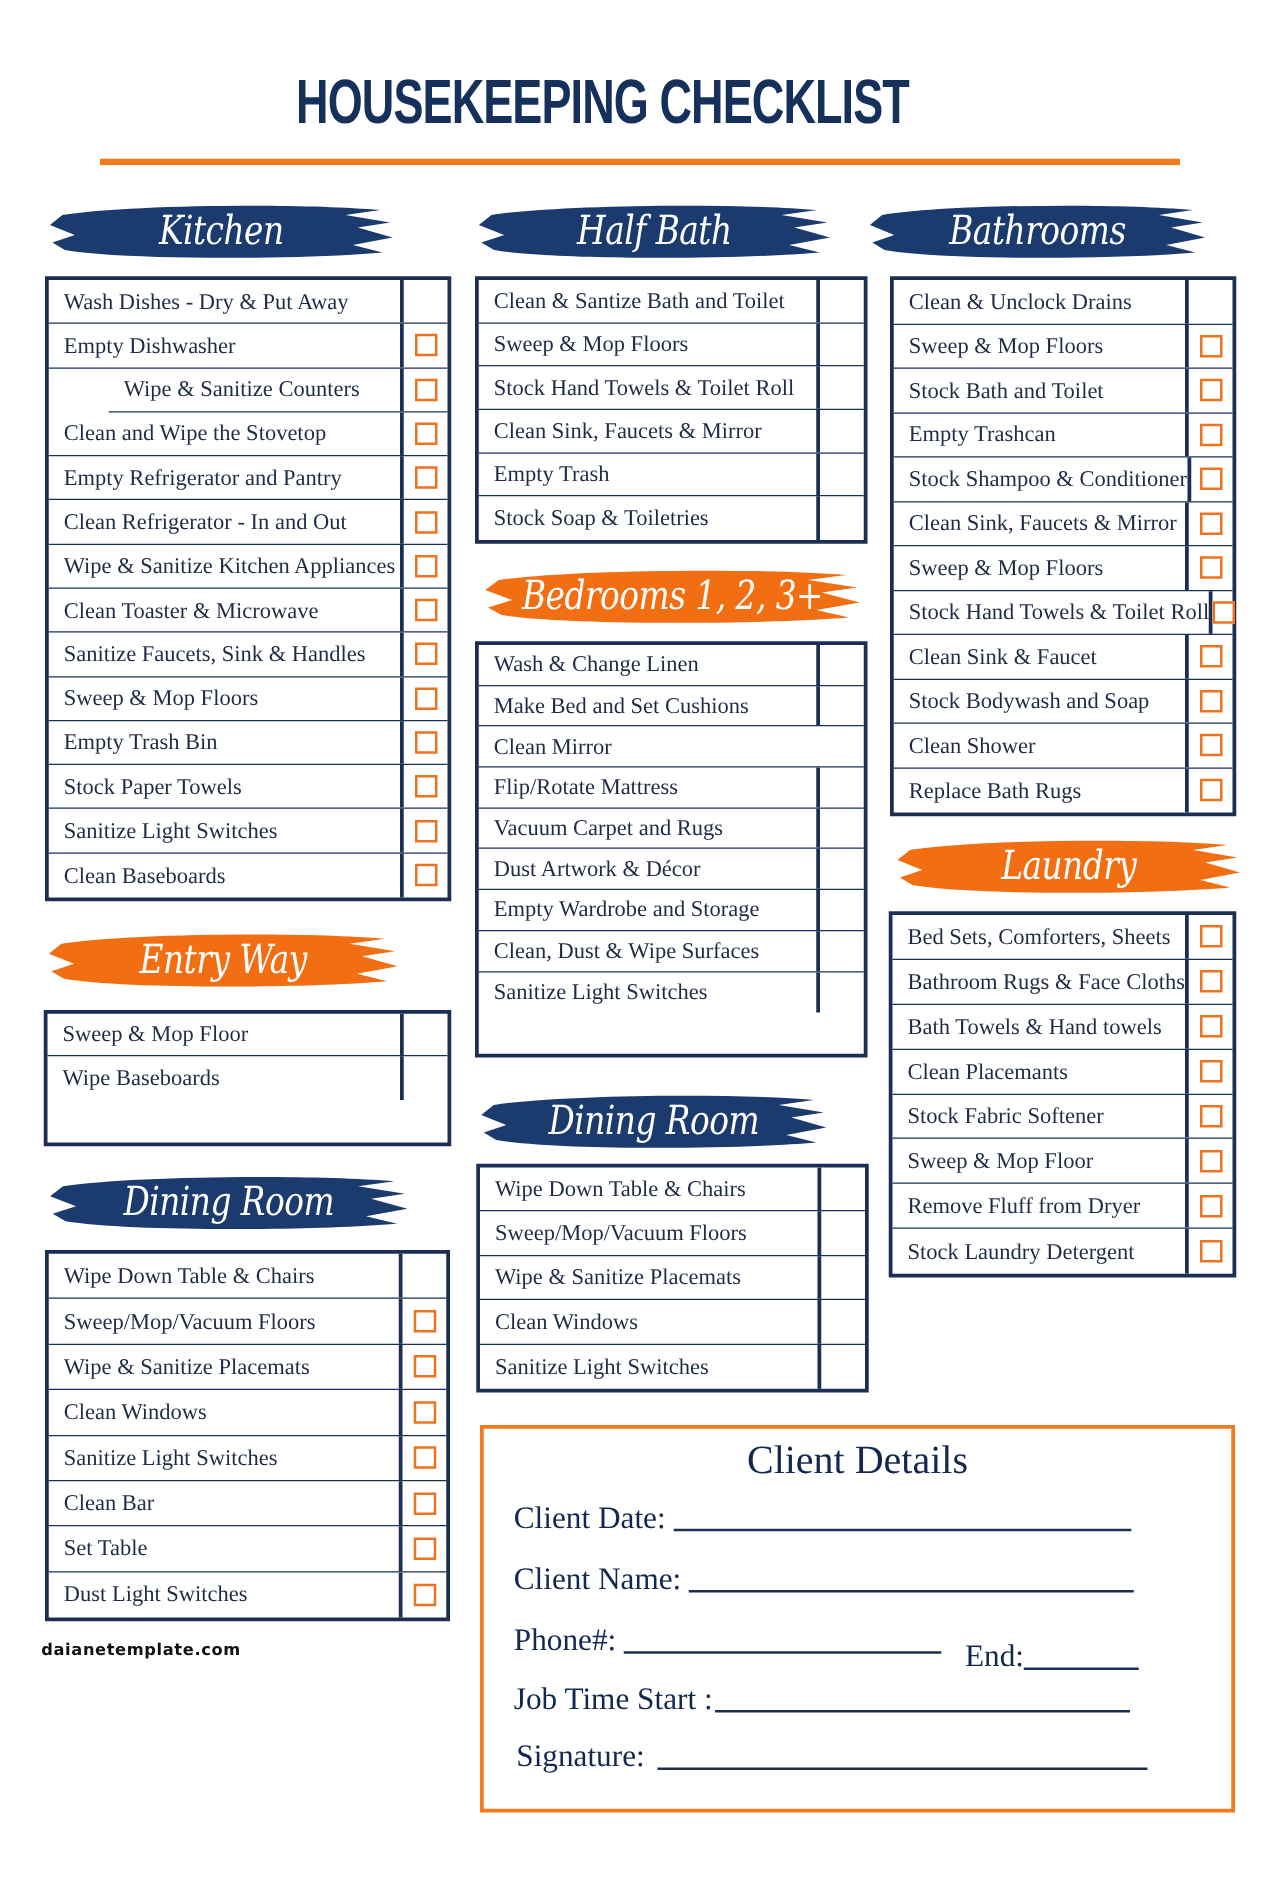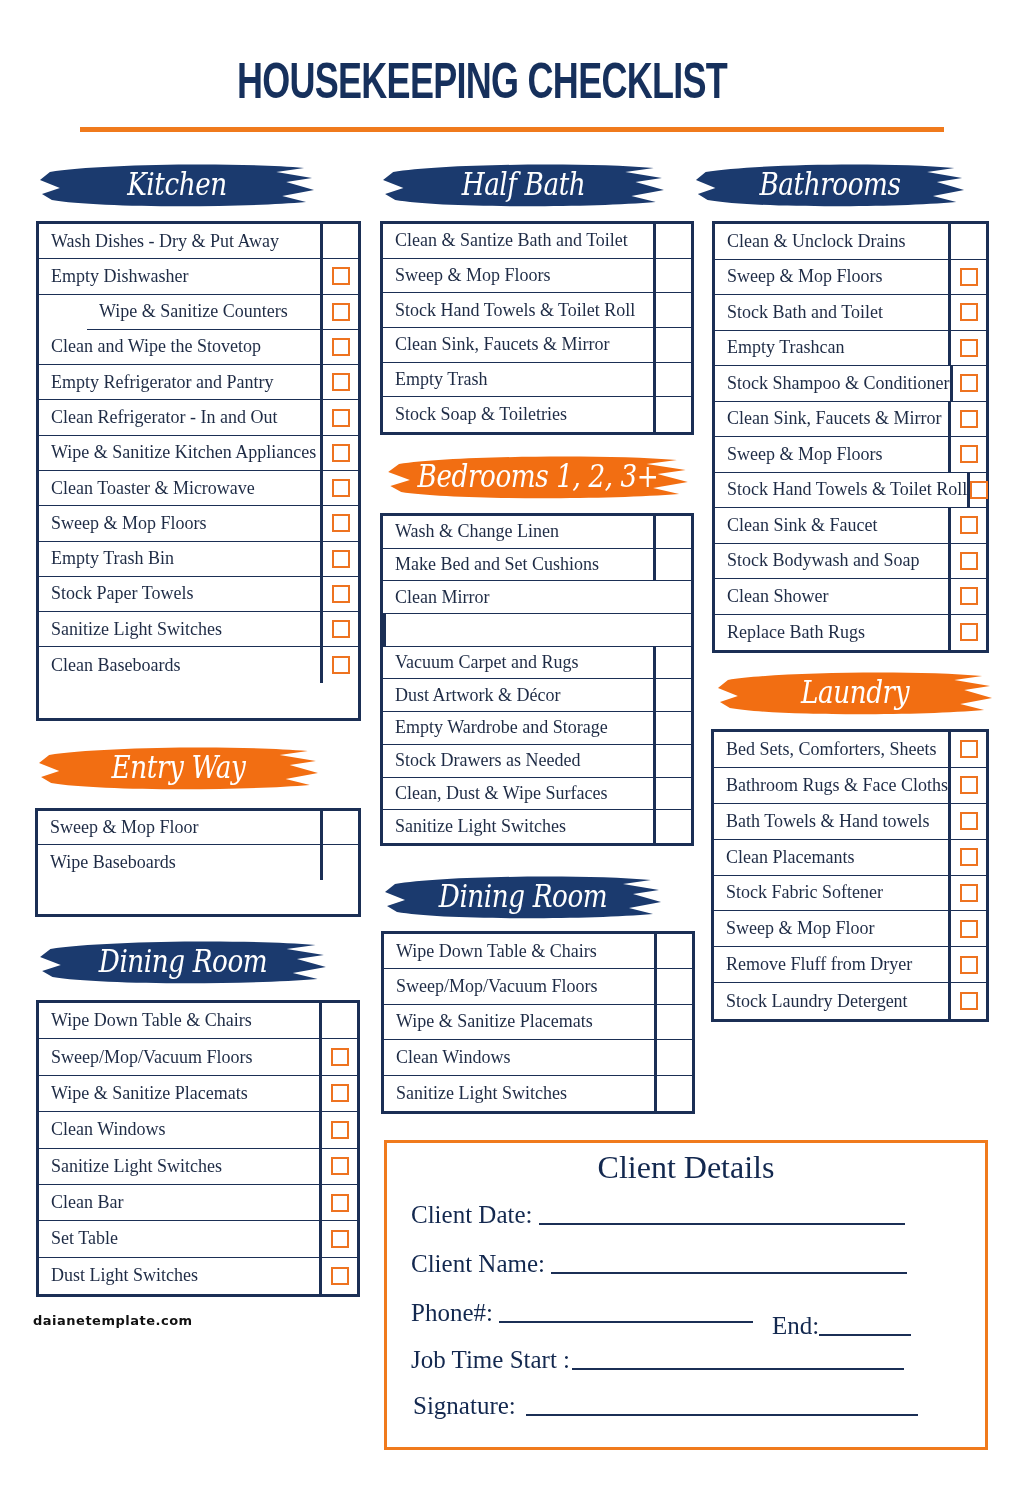--- a/index.html
+++ b/index.html
@@ -147,20 +147,26 @@
         <span class="chk"></span>
       </div>
     </div>
     <div class="row" style="height: 35.2857px;">
       <div class="cell-text">Clean Toaster &amp; Microwave</div>
       <div class="cell-box">
         <span class="chk"></span>
       </div>
     </div>
     <div class="row" style="height: 35.2857px;">
+      <div class="cell-text">Sanitize Faucets, Sink &amp; Handles</div>
+      <div class="cell-box">
+        <span class="chk"></span>
+      </div>
+    </div>
+    <div class="row" style="height: 35.2857px;">
       <div class="cell-text">Sweep &amp; Mop Floors</div>
       <div class="cell-box">
         <span class="chk"></span>
       </div>
     </div>
     <div class="row" style="height: 35.2857px;">
       <div class="cell-text">Empty Trash Bin</div>
       <div class="cell-box">
         <span class="chk"></span>
       </div>
@@ -289,36 +295,33 @@
     </div>
     <div class="row" style="height: 32.7px;">
       <div class="cell-text">Make Bed and Set Cushions</div>
       <div class="cell-box"></div>
     </div>
     <div class="row" style="height: 32.7px; flex-direction: column;">
       <div class="cell-text">Clean Mirror</div>
       <div class="cell-box"></div>
     </div>
     <div class="row" style="height: 32.7px;">
+      <div class="cell-text">Flip/Rotate Mattress</div>
       <div class="cell-box"></div>
     </div>
     <div class="row" style="height: 32.7px;">
       <div class="cell-text">Vacuum Carpet and Rugs</div>
       <div class="cell-box"></div>
     </div>
     <div class="row" style="height: 32.7px;">
       <div class="cell-text">Dust Artwork &amp; Décor</div>
       <div class="cell-box"></div>
     </div>
     <div class="row" style="height: 32.7px;">
       <div class="cell-text">Empty Wardrobe and Storage</div>
-      <div class="cell-box"></div>
-    </div>
-    <div class="row" style="height: 32.7px;">
-      <div class="cell-text">Stock Drawers as Needed</div>
       <div class="cell-box"></div>
     </div>
     <div class="row" style="height: 32.7px;">
       <div class="cell-text">Clean, Dust &amp; Wipe Surfaces</div>
       <div class="cell-box"></div>
     </div>
     <div class="row" style="height: 32.7px;">
       <div class="cell-text">Sanitize Light Switches</div>
       <div class="cell-box"></div>
     </div>

